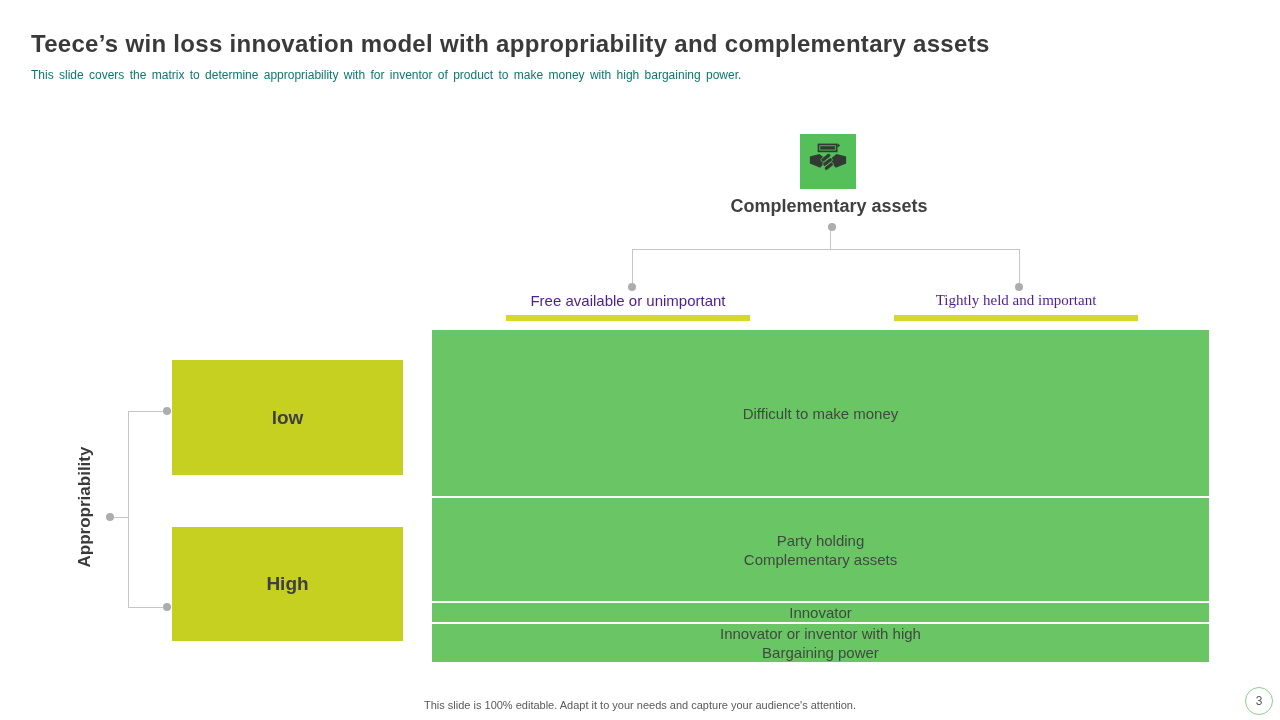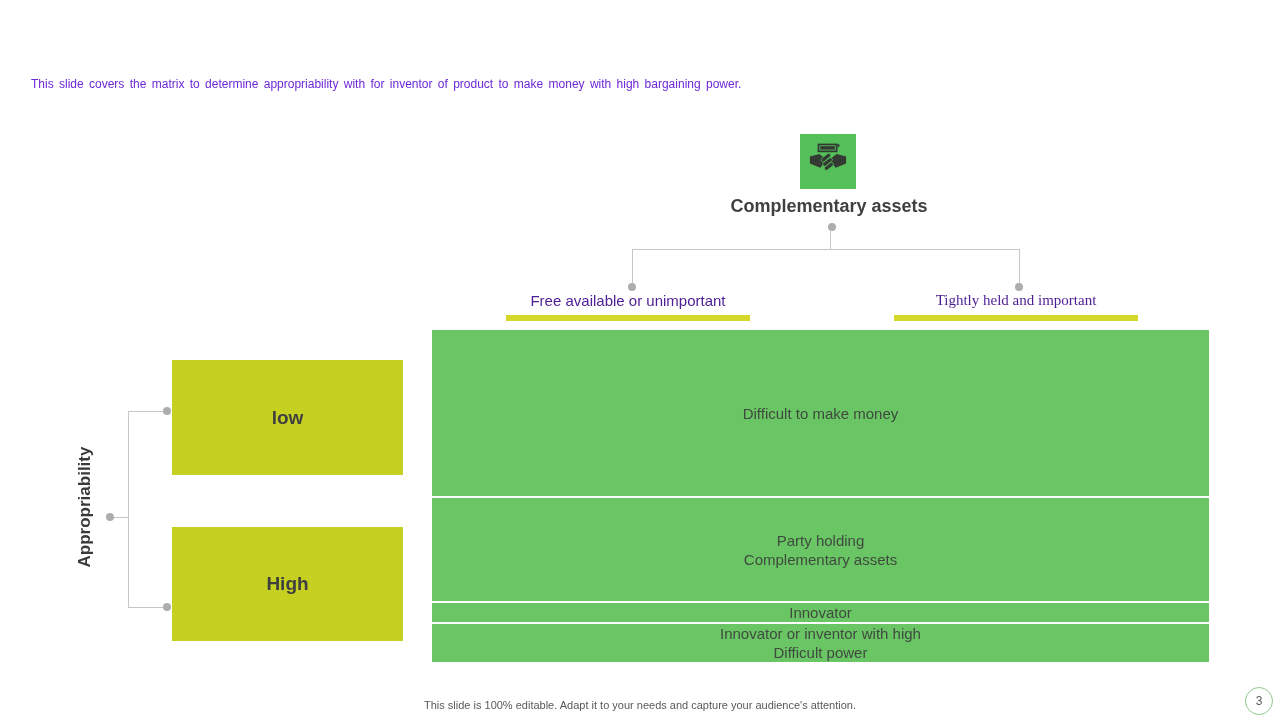--- a/index.html
+++ b/index.html
@@ -7,22 +7,22 @@
     position:relative; width:1280px; height:720px; background:#ffffff;
     font-family:"Liberation Sans", sans-serif; overflow:hidden;
   }
   .abs { position:absolute; }
 
   .title {
     left:31px; top:30px; width:1100px;
     font-size:24px; font-weight:bold; color:#3a3a3a; letter-spacing:0.3px;
   }
   .subtitle {
-    left:31px; top:77px; width:760px;
-    font-size:12px; color:#6d28d9; word-spacing:2px;
+    left:31px; top:68px; width:760px;
+    font-size:12px; color:#0f766e; word-spacing:2px;
   }
 
   .icon-box {
     left:800px; top:134px; width:56px; height:55px;
     background:var(--icon-green,#55c05a);
     display:flex; align-items:center; justify-content:center;
   }
   .comp-label {
     left:629px; top:196px; width:400px; text-align:center;
     font-size:18px; font-weight:bold; color:#404040;
@@ -80,20 +80,21 @@
     border:1px solid var(--page-badge-border,#93c993); border-radius:50%;
     display:flex; align-items:center; justify-content:center;
     font-size:12px; color:#5a5a5a;
   }
 </style>
 </head>
 <body>
 
 <div class="slide">
 
+  <div class="abs title">Teece’s win loss innovation model with appropriability and complementary assets</div>
   <div class="abs subtitle">This slide covers the matrix to determine appropriability with for inventor of product to make money with high bargaining power.</div>
 
   <div class="abs icon-box">
     <span>
       <svg width="38" height="36" viewBox="0 0 44 40" aria-hidden="true">
         <g fill="#333a33">
           <rect x="10" y="1" width="23" height="10"></rect>
           <polygon points="33,1 36,3 33,6"></polygon>
           <path d="M1 16 L12 13 L21 20 L13 29 L1 24 Z"></path>
           <path d="M43 16 L32 13 L23 20 L31 29 L43 24 Z"></path>
@@ -122,21 +123,21 @@
   <div class="abs col-label right">Tightly held and important</div>
   <div class="abs col-underline left"></div>
   <div class="abs col-underline right"></div>
 
   <div class="abs matrix">
     <div class="matrix-cell">Difficult to make money</div>
     <div class="matrix-cell">Party holding
 Complementary assets</div>
     <div class="matrix-cell">Innovator</div>
     <div class="matrix-cell">Innovator or inventor with high
-Difficult power</div>
+Bargaining power</div>
   </div>
 
   <div class="abs row-box high">High</div>
   <div class="abs row-box low">low</div>
 
   <div class="abs v-line" style="left:128px; top:411px; height:196px;"></div>
   <div class="abs h-line" style="left:128px; top:411px; width:39px;"></div>
   <div class="abs h-line" style="left:111px; top:517px; width:17px;"></div>
   <div class="abs h-line" style="left:128px; top:607px; width:39px;"></div>
   <div class="abs dot" style="left:163px; top:407px;"></div>

